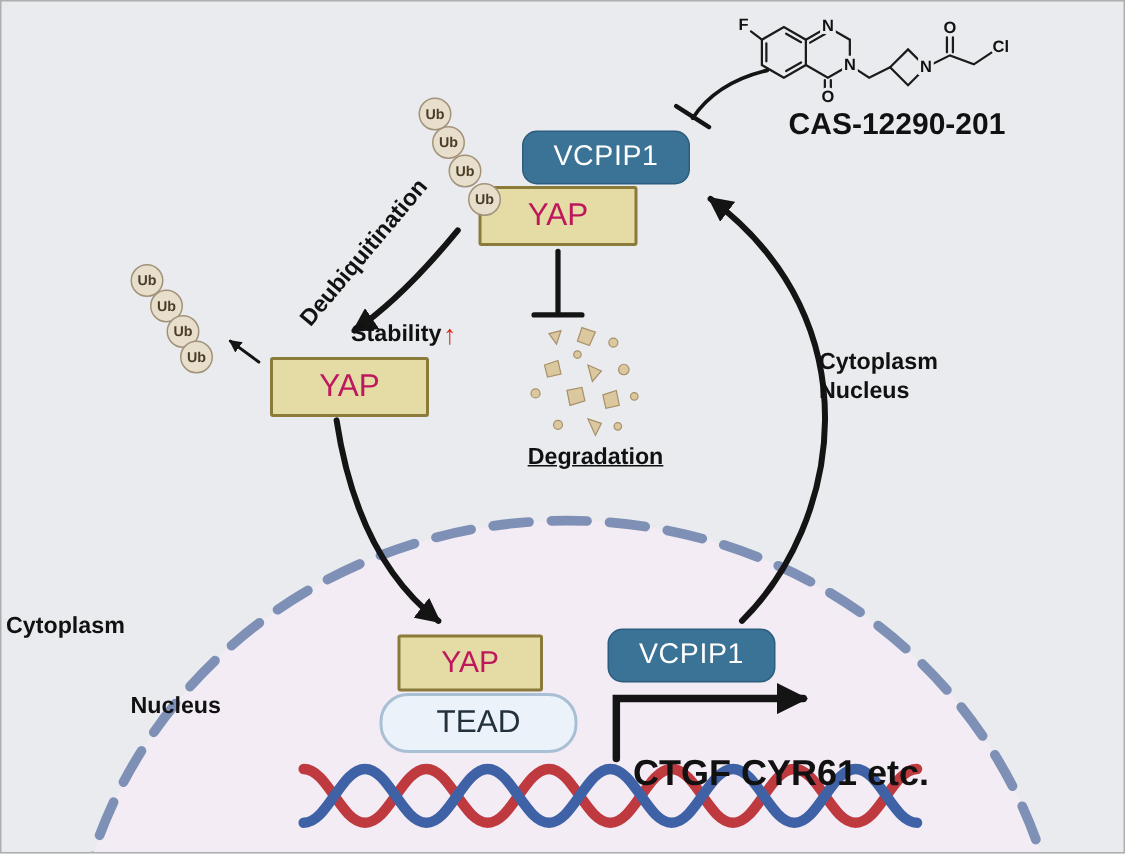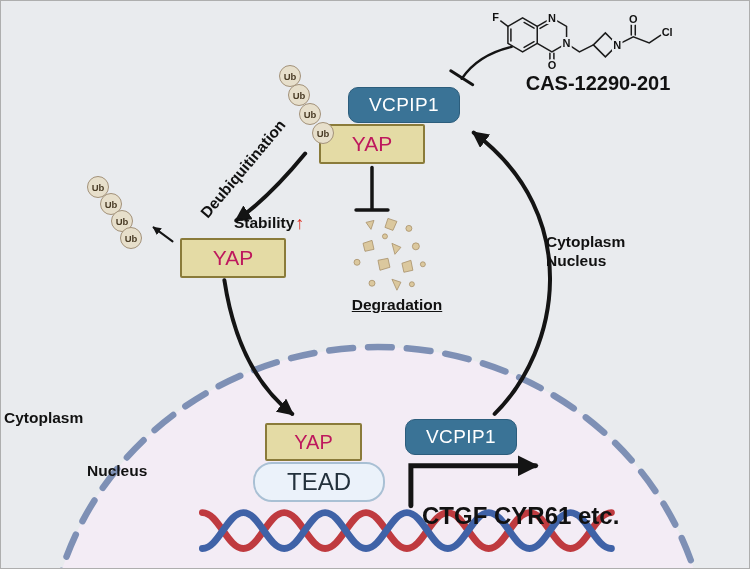--- a/index.html
+++ b/index.html
@@ -3,21 +3,21 @@
 <meta charset="utf-8">
 <style>
   html,body{margin:0;padding:0;background:#cfd2d6;}
   .canvas{position:relative;width:750px;height:569px;background:var(--background,#e9ebee);
     overflow:hidden;border:1px solid #aeaeae;box-sizing:border-box;
     font-family:"Liberation Sans",sans-serif;}
   svg.layer{position:absolute;inset:0;z-index:1;}
   .node{position:absolute;z-index:2;display:flex;align-items:center;justify-content:center;font-weight:400;box-sizing:border-box;}
   .node-teal{background:var(--vcpip1-fill,#3a7396);color:#fff;border-radius:10px;font-size:19px;letter-spacing:.4px;border:1px solid #2c5d7c;}
   .node-yap{background:var(--yap-fill,#e4dba5);color:#be185d;border:2.5px solid var(--yap-border,#8a7b3a);border-radius:2px;font-size:21px;text-align:center;}
-  .node-tead{background:var(--tead-fill,#ebf2fa);color:#23313c;border:2px solid var(--tead-border,#a9c0d4);border-radius:19px;font-size:24px;}
+  .node-tead{background:var(--tead-fill,#ebf2fa);color:#23313c;border:2px solid var(--tead-border,#a9c0d4);border-radius:19px;font-size:21px;}
   .lbl{position:absolute;z-index:2;font-weight:700;color:#111;font-size:15.5px;line-height:1.25;white-space:nowrap;}
   .ub{position:absolute;z-index:2;width:22px;height:22px;border-radius:50%;background:#e7dfcb;border:1.5px solid #a3927a;
     color:#4a3c26;font-size:9.5px;font-weight:700;display:flex;align-items:center;justify-content:center;box-sizing:border-box;text-align:center;}
   .red{color:var(--stability-red,#dd2c1e);font-size:18px;font-weight:900;margin-left:1px;line-height:1;}
   .atom{font-size:11px;font-weight:600;fill:#111;text-anchor:middle;dominant-baseline:central;
     paint-order:stroke;stroke:var(--background,#e9ebee);stroke-width:4px;}
 </style>
 </head>
 <body>
 

